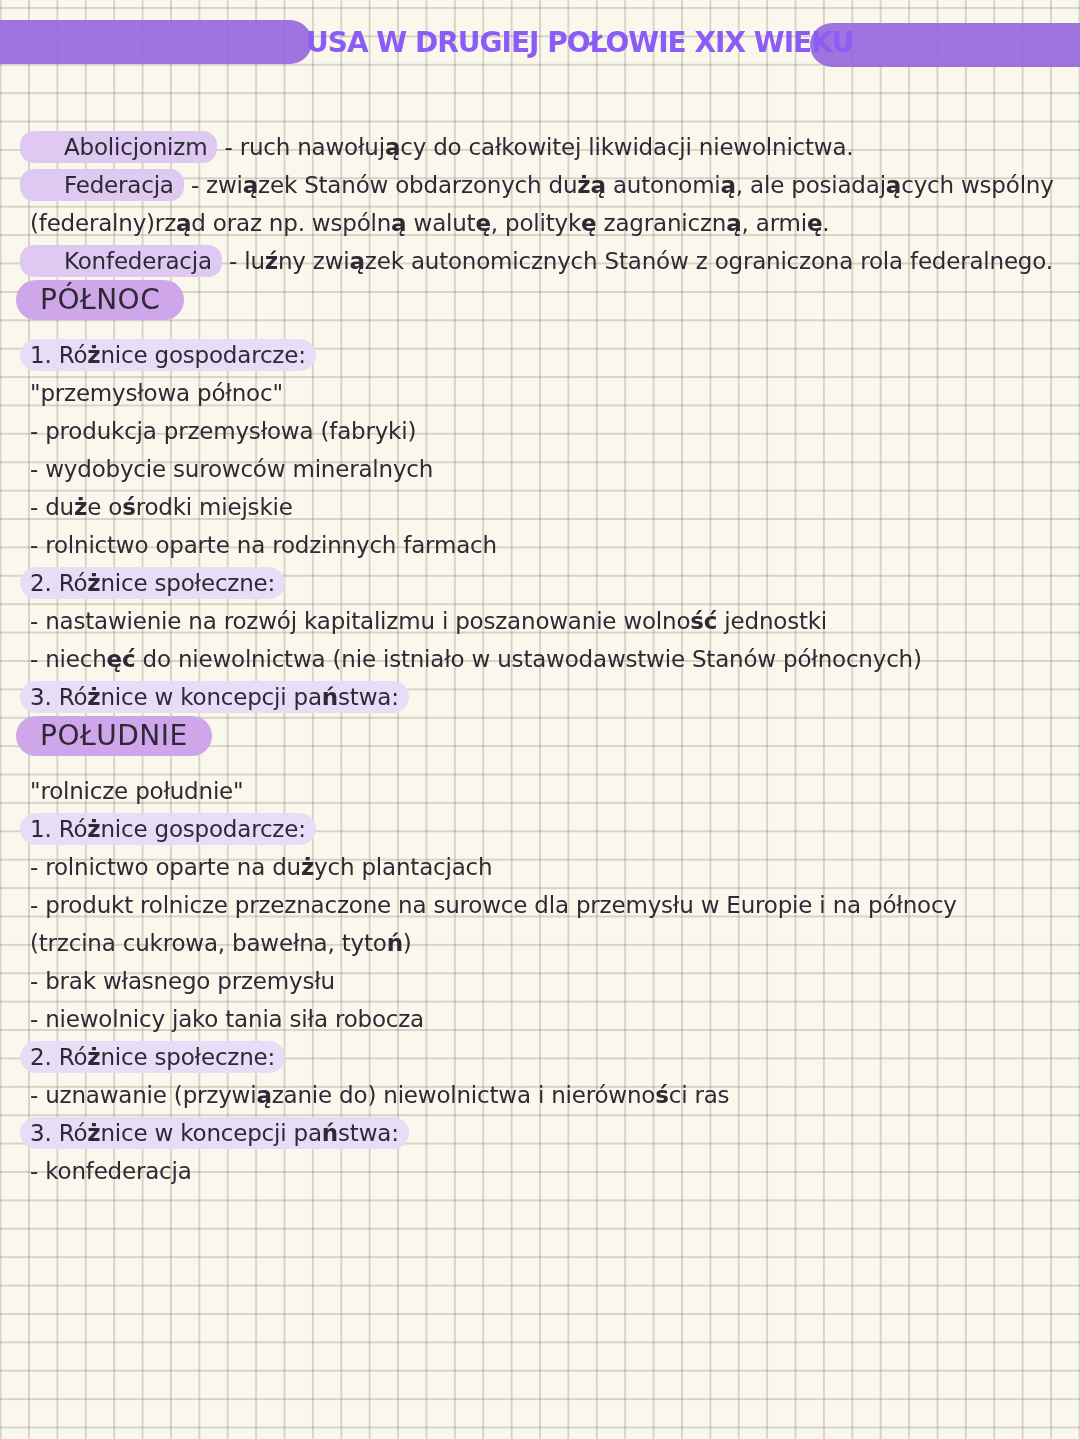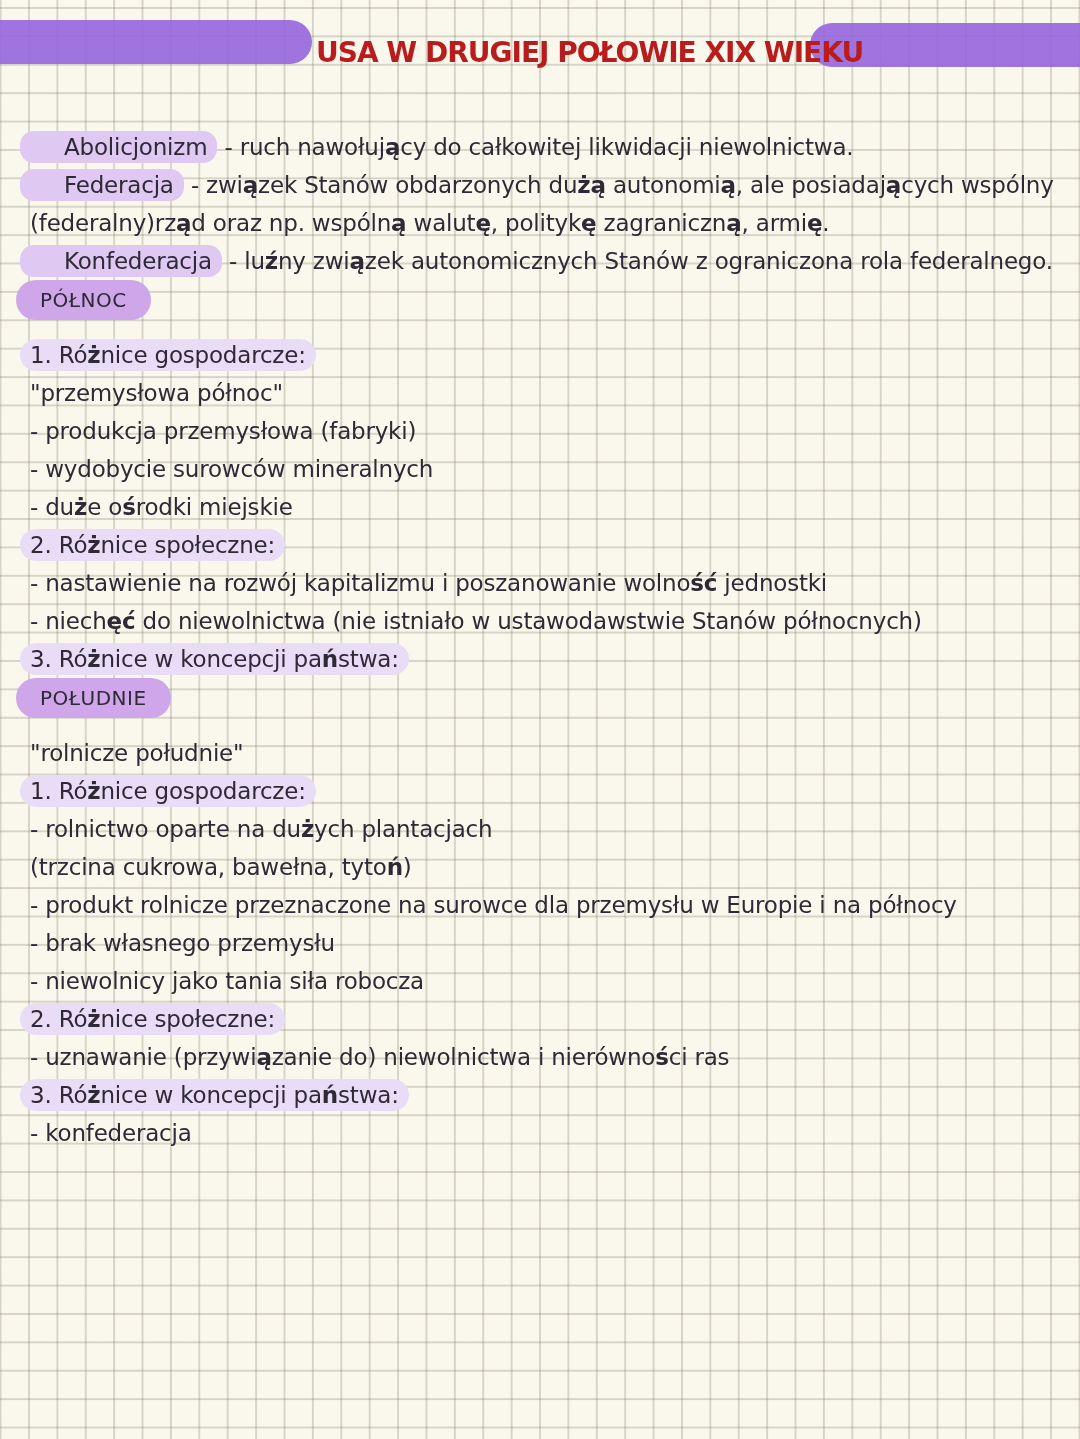--- a/index.html
+++ b/index.html
@@ -29,27 +29,27 @@
   }
   .bar-left  { left: 0;  top: 20px; width: 312px; border-radius: 0 22px 22px 0; }
   .bar-right { left: 810px; top: 23px; width: 270px; border-radius: 22px 0 0 22px; }
   .title {
     position: absolute;
     left: 306px;
     top: 0;
     width: 504px;
     height: 86px;
     line-height: 86px;
-    margin: 10px;
+    margin: 0;
     text-align: center;
     font-size: 28px;
     font-weight: 700;
     letter-spacing: -1px;
     white-space: nowrap;
-    color: #b91c1c;
+    color: #8b5cf6;
   }
 
   
   .content {
     position: absolute;
     top: 128px;
     left: 30px;
     right: 10px;
   }
   .line {
@@ -72,21 +72,21 @@
     margin-bottom: 16px;
   }
   .pill {
     display: inline-block;
     height: 40px;
     line-height: 40px;
     padding: 0 24px;
     margin-left: -14px;
     border-radius: 21px;
     background: #cfa6e9;
-    font-size: 20px;
+    font-size: 28px;
     letter-spacing: 0.5px;
   }
 
   .bd { font-weight: 700; }
 </style>
 </head>
 <body>
 
 <div class="bar bar-left"></div>
 <div class="bar bar-right"></div>
@@ -106,33 +106,34 @@
   </div>
 
   <div class="pill-row">
     <span class="pill ink">PÓŁNOC</span>
   </div>
   <div class="line"><span class="hl sub ink">1. Ró<span class="bd">ż</span>nice gospodarcze:</span></div>
   <div class="line ink">"przemysłowa północ"</div>
   <div class="line ink">- produkcja przemysłowa (fabryki)</div>
   <div class="line ink">- wydobycie surowców mineralnych</div>
   <div class="line ink">- du<span class="bd">ż</span>e o<span class="bd">ś</span>rodki miejskie</div>
+  <div class="line ink">- rolnictwo oparte na rodzinnych farmach</div>
   <div class="line"><span class="hl sub ink">2. Ró<span class="bd">ż</span>nice społeczne:</span></div>
   <div class="line ink">- nastawienie na rozwój kapitalizmu i poszanowanie wolno<span class="bd">ś</span><span class="bd">ć</span> jednostki</div>
   <div class="line ink">- niech<span class="bd">ę</span><span class="bd">ć</span> do niewolnictwa (nie istniało w ustawodawstwie Stanów północnych)</div>
   <div class="line"><span class="hl sub ink">3. Ró<span class="bd">ż</span>nice w koncepcji pa<span class="bd">ń</span>stwa:</span></div>
 
   <div class="pill-row">
     <span class="pill ink">POŁUDNIE</span>
   </div>
   <div class="line ink">"rolnicze południe"</div>
   <div class="line"><span class="hl sub ink">1. Ró<span class="bd">ż</span>nice gospodarcze:</span></div>
   <div class="line ink">- rolnictwo oparte na du<span class="bd">ż</span>ych plantacjach</div>
+  <div class="line ink">- produkt rolnicze przeznaczone na surowce dla przemysłu w Europie i na północy</div>
   <div class="line ink">(trzcina cukrowa, bawełna, tyto<span class="bd">ń</span>)</div>
-  <div class="line ink">- produkt rolnicze przeznaczone na surowce dla przemysłu w Europie i na północy</div>
   <div class="line ink">- brak własnego przemysłu</div>
   <div class="line ink">- niewolnicy jako tania siła robocza</div>
   <div class="line"><span class="hl sub ink">2. Ró<span class="bd">ż</span>nice społeczne:</span></div>
   <div class="line ink">- uznawanie (przywi<span class="bd">ą</span>zanie do) niewolnictwa i nierówno<span class="bd">ś</span>ci ras</div>
   <div class="line"><span class="hl sub ink">3. Ró<span class="bd">ż</span>nice w koncepcji pa<span class="bd">ń</span>stwa:</span></div>
   <div class="line ink">- konfederacja</div>
 
 </main>
 
 </body></html>

